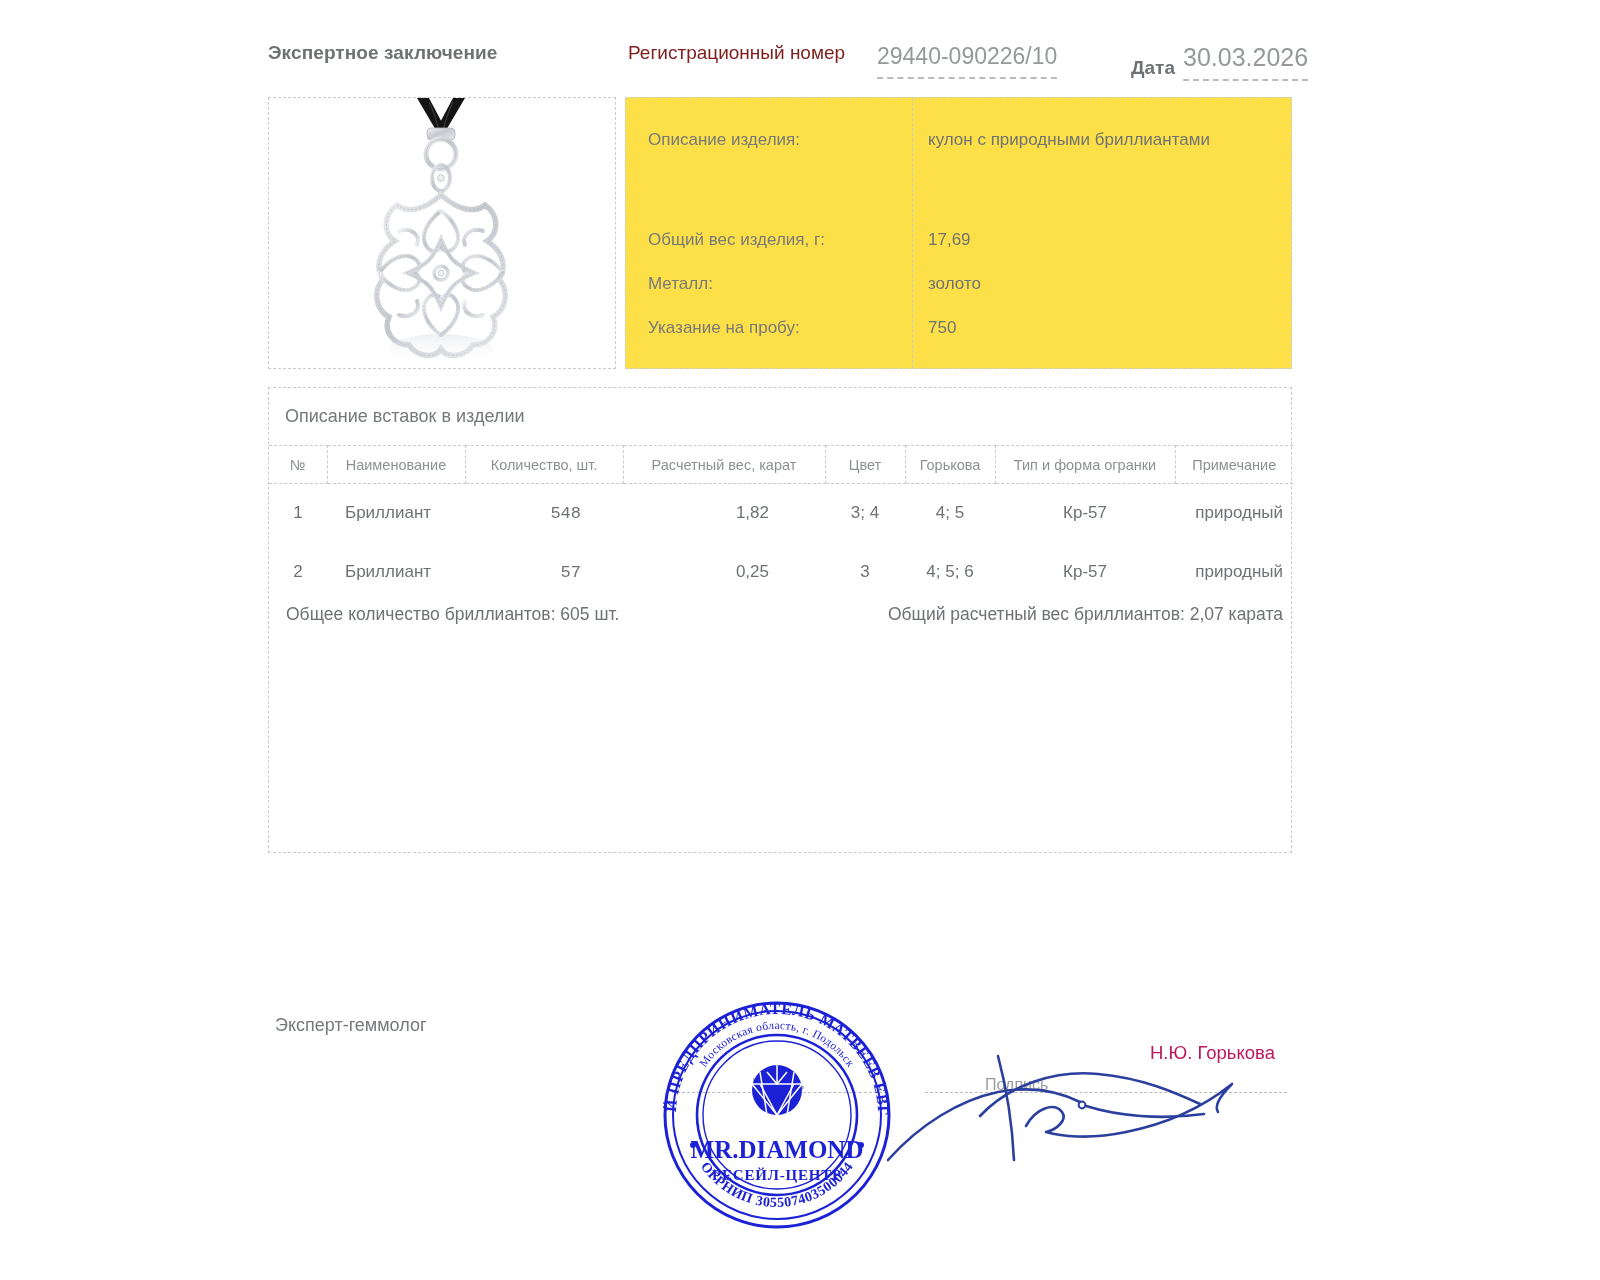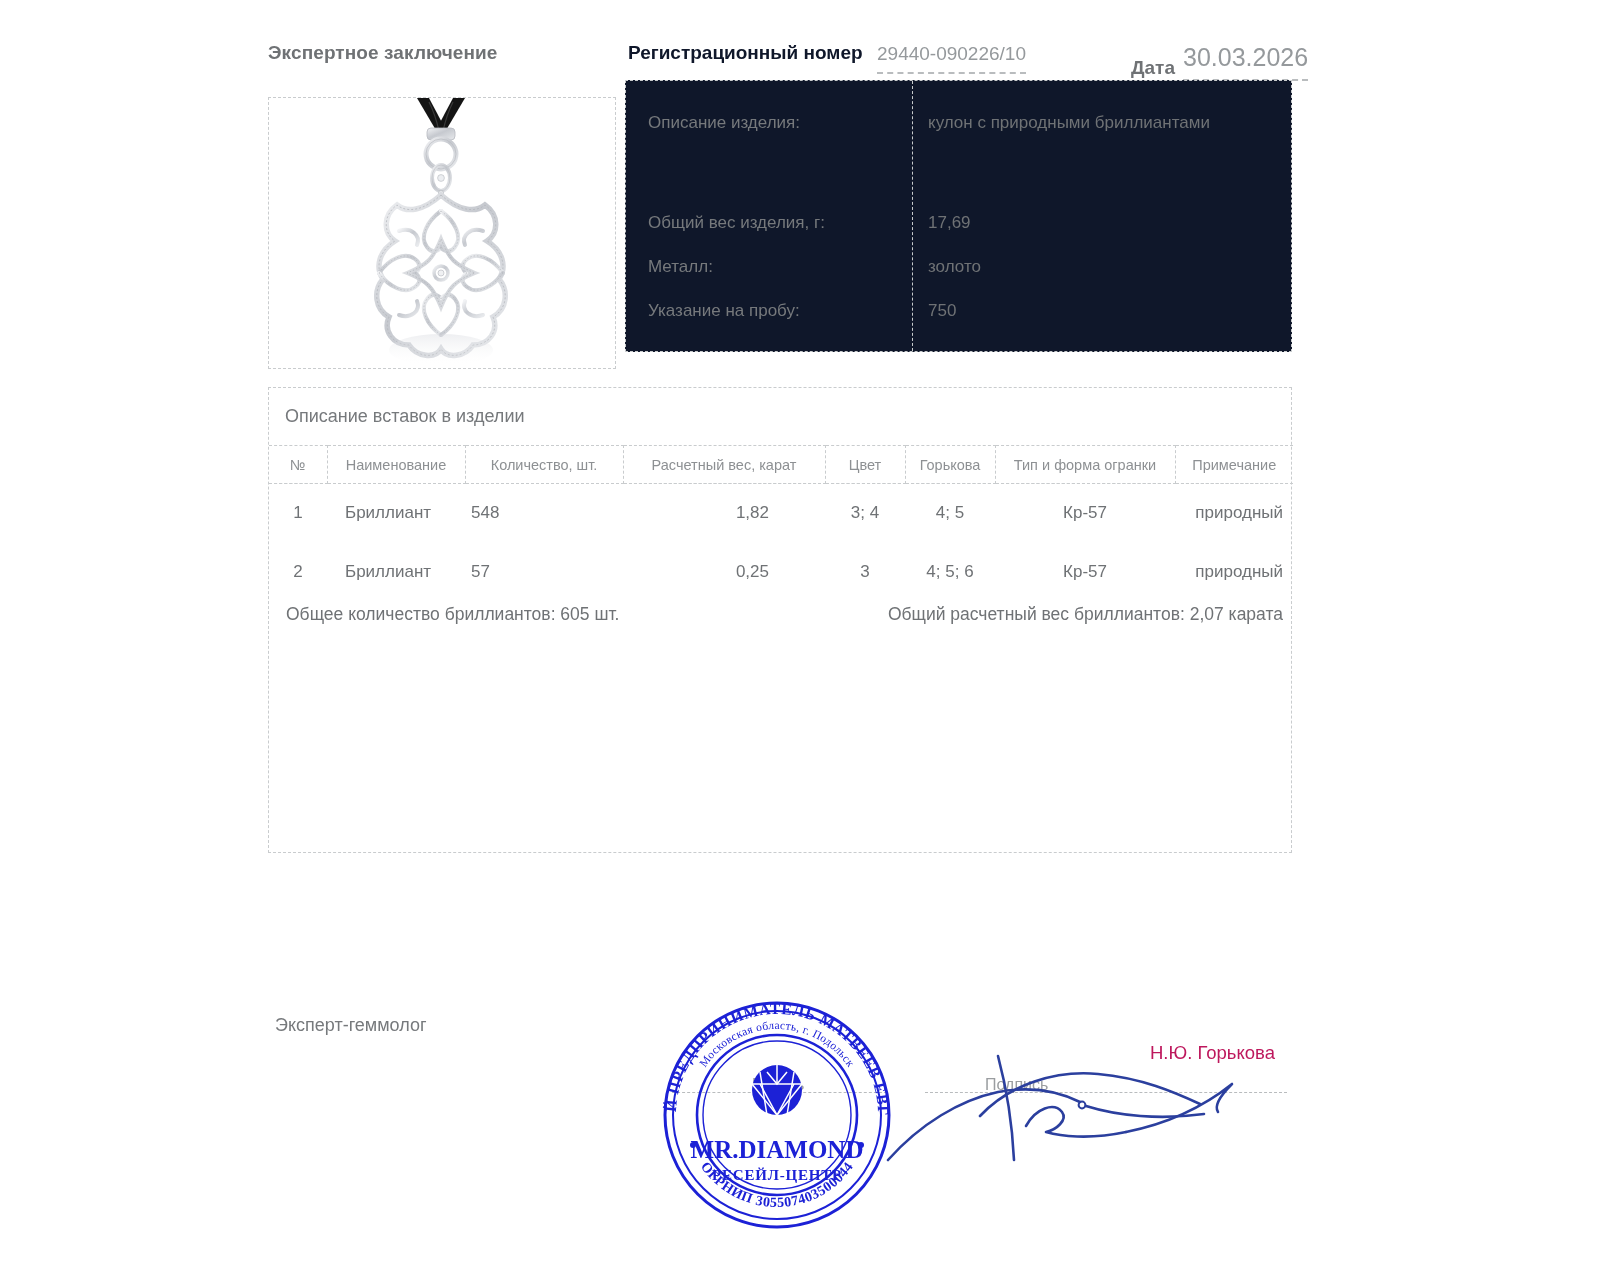--- a/index.html
+++ b/index.html
@@ -37,28 +37,28 @@
     font-size: 19px;
     font-weight: bold;
     color: #6f7275;
     letter-spacing: 0.1px;
     white-space: nowrap;
   }
   .hdr-reg-label {
     position: absolute;
     left: 360px; top: 4px;
     font-size: 19px;
-    font-weight: bold;
-    color: #0f172a;
+    font-weight: normal;
+    color: #7f1d1d;
     white-space: nowrap;
   }
   .hdr-reg-value {
     position: absolute;
     left: 609px; top: 5px;
-    font-size: 19px;
+    font-size: 23px;
     color: #95999c;
     white-space: nowrap;
     padding-bottom: 7px;
     border-bottom: 2px dashed #b9bcbe;
   }
   .hdr-date-label {
     position: absolute;
     left: 863px; top: 4px;
     font-size: 19px;
     font-weight: bold;
@@ -86,26 +86,26 @@
     border: 1px dashed #c9ccce;
     box-sizing: border-box;
     overflow: hidden;
     background: #fff;
   }
   .photo-box svg { display: block; }
 
   .info-box {
     position: absolute;
     left: 625px;
-    top: 80px;
+    top: 97px;
     width: 667px;
     height: 272px;
     border: 1px dashed #c9ccce;
     box-sizing: border-box;
-    background: #0f172a;
+    background: #fde047;
   }
   .info-divider {
     position: absolute;
     left: 286px;
     top: 0;
     width: 0;
     height: 100%;
     border-left: 1px dashed #c9ccce;
   }
   .info-row { position: absolute; left: 0; width: 100%; height: 26px; }
@@ -168,21 +168,21 @@
   .tbl td {
     font-size: 17px;
     color: #6f7275;
     height: 59px;
     vertical-align: middle;
     padding: 0 6px;
     box-sizing: border-box;
     text-align: center;
   }
   .tbl td.c-name { text-align: left; padding-left: 18px; }
-  .tbl td.c-qty  { text-align: left; padding-right: 42px; }
+  .tbl td.c-qty  { text-align: right; padding-right: 42px; font-family: Liberation Mono, monospace; }
   .tbl td.c-wt   { text-align: right; padding-right: 56px; }
   .tbl td.c-note { text-align: right; padding-right: 10px; }
 
   .totals {
     position: absolute;
     left: 0;
     top: 216px;
     width: 100%;
     height: 30px;
   }

